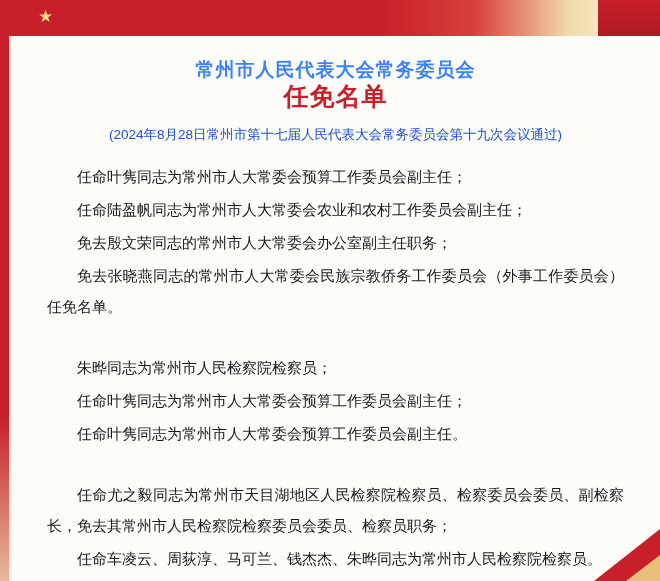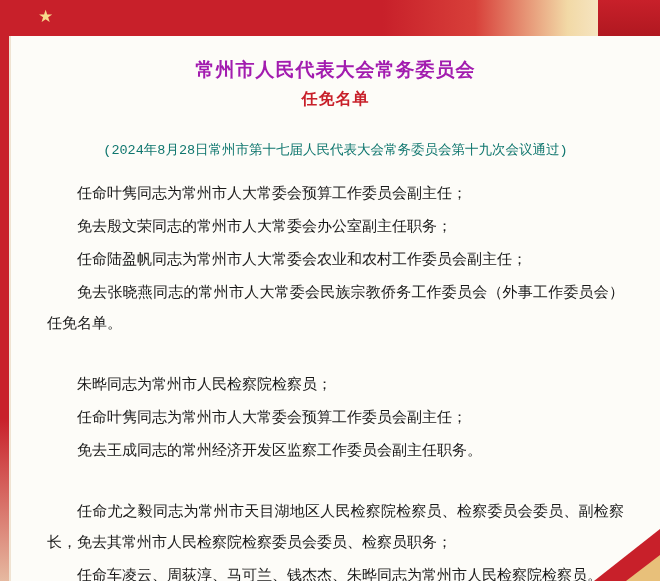--- a/index.html
+++ b/index.html
@@ -86,44 +86,44 @@
     position: absolute;
     top: 36px;
     left: 11px;
     width: 649px;
     height: 545px;
     box-sizing: border-box;
     padding: 10px 34px 0 34px;
   }
   .title {
     text-align: center;
-    color: #a21caf;
+    color: #3b82f6;
     font-family: "DejaVu Sans", sans-serif;
     font-weight: bold;
     font-size: 19px;
     line-height: 30px;
     letter-spacing: 1px;
     margin-top: 8px;
   }
   .subtitle {
     text-align: center;
     color: #c8202a;
-    font-family: Liberation Sans, sans-serif;
+    font-family: Liberation Mono, monospace;
     font-weight: bold;
-    font-size: 16px;
+    font-size: 25px;
     line-height: 30px;
     letter-spacing: 1px;
   }
   .meta {
     text-align: center;
-    color: #0f766e;
-    font-family: Liberation Mono, monospace;
+    color: #1d4ed8;
+    font-family: Liberation Sans, sans-serif;
     font-size: 13.5px;
     line-height: 26px;
-    margin-top: 24px;
+    margin-top: 8px;
   }
   .body-text {
     margin-top: 14px;
     color: #1a1a1a;
     font-family: "DejaVu Serif", serif;
     font-size: 15px;
     line-height: 31px;
     text-align: justify;
   }
   .para {
@@ -146,29 +146,29 @@
   <div class="left-rule"></div>
   <div class="left-rule-inner"></div>
 
   <div class="content">
     <div class="title">常州市人民代表大会常务委员会</div>
     <div class="subtitle">任免名单</div>
     <div class="meta">(2024年8月28日常州市第十七届人民代表大会常务委员会第十九次会议通过)</div>
 
     <div class="body-text">
       <p class="para">任命叶隽同志为常州市人大常委会预算工作委员会副主任；</p>
+      <p class="para">任命陆盈帆同志为常州市人大常委会农业和农村工作委员会副主任；</p>
       <p class="para">免去殷文荣同志的常州市人大常委会办公室副主任职务；</p>
-      <p class="para">任命陆盈帆同志为常州市人大常委会农业和农村工作委员会副主任；</p>
       <p class="para">免去张晓燕同志的常州市人大常委会民族宗教侨务工作委员会（外事工作委员会）任免名单。</p>
 
       <div class="spacer"></div>
 
       <p class="para">朱晔同志为常州市人民检察院检察员；</p>
       <p class="para">任命叶隽同志为常州市人大常委会预算工作委员会副主任；</p>
-      <p class="para">免去王成同志的常州经济开发区监察工作委员会副主任职务。</p>
+      <p class="para">任命叶隽同志为常州市人大常委会预算工作委员会副主任。</p>
 
       <div class="spacer"></div>
 
       <p class="para">任命尤之毅同志为常州市天目湖地区人民检察院检察员、检察委员会委员、副检察长，免去其常州市人民检察院检察委员会委员、检察员职务；</p>
       <p class="para">任命车凌云、周荻淳、马可兰、钱杰杰、朱晔同志为常州市人民检察院检察员。</p>
     </div>
   </div>
 
   <div class="corner"></div>
   <div class="corner-inner"></div>

